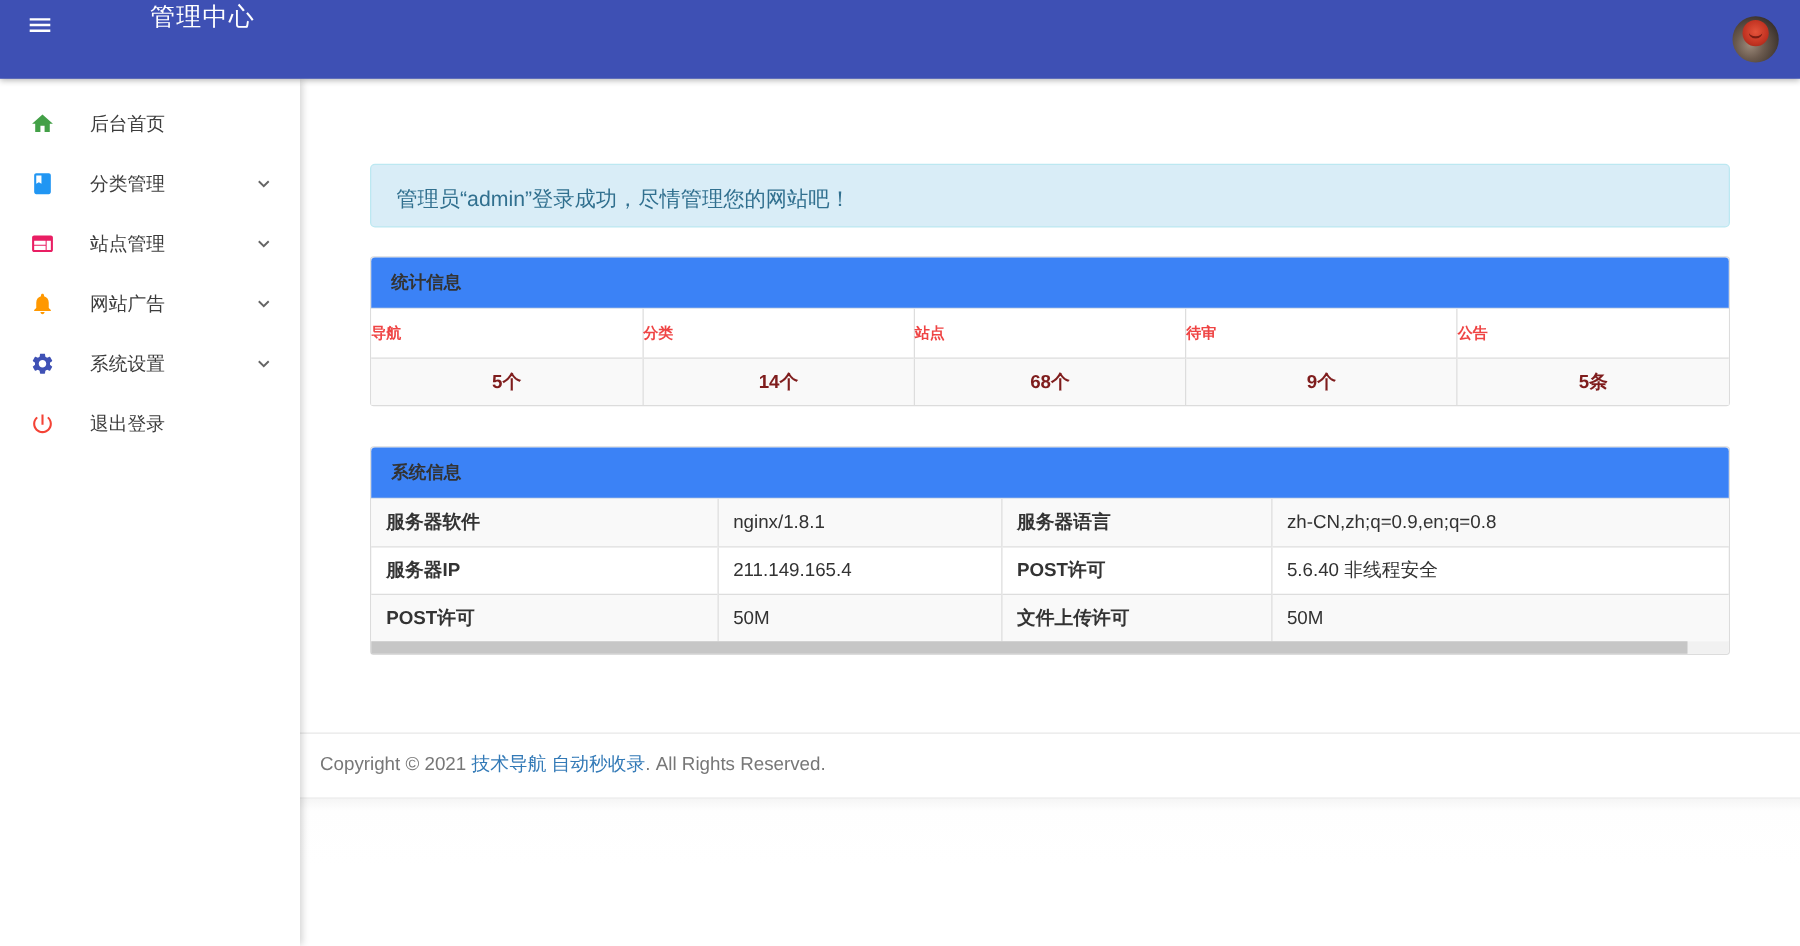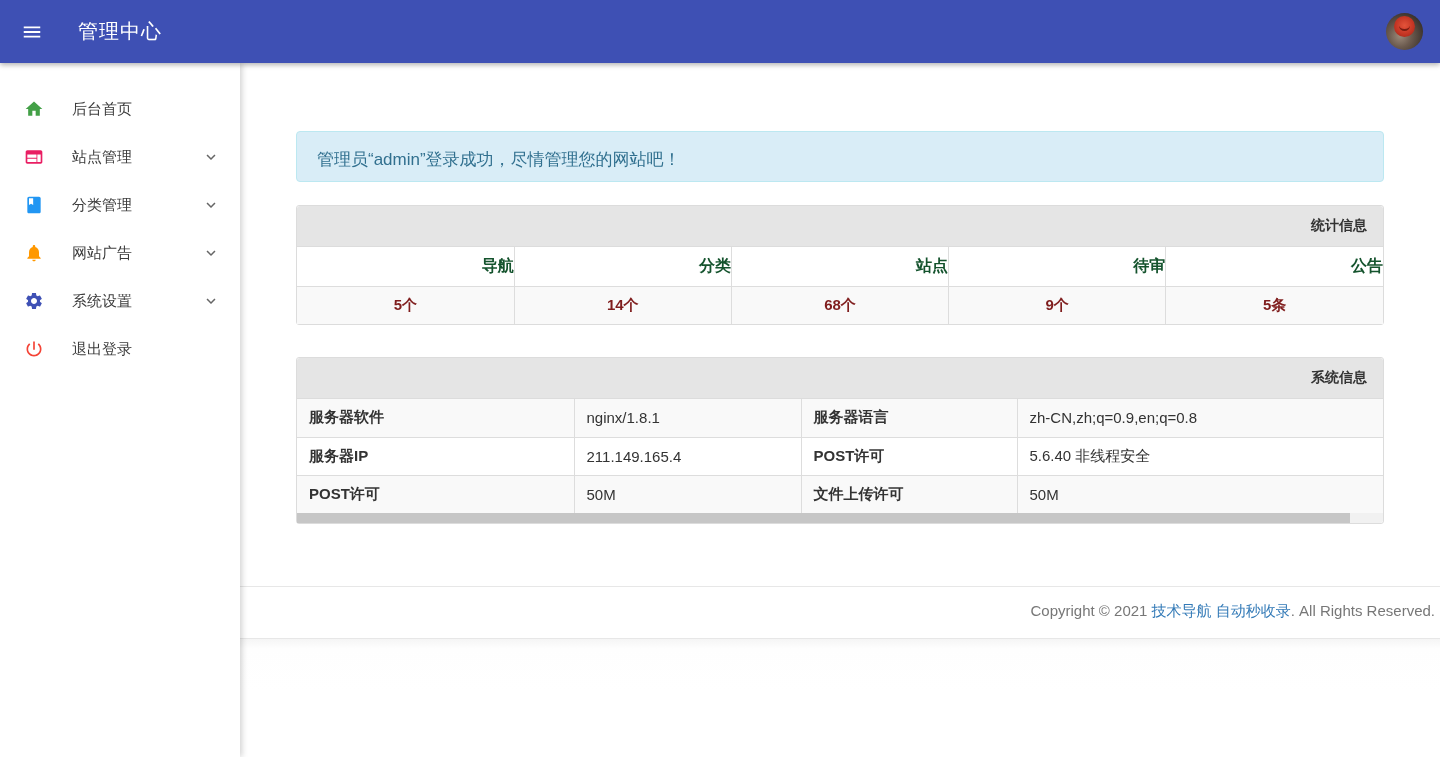--- a/index.html
+++ b/index.html
@@ -1,73 +1,73 @@
 <!DOCTYPE html>
 <html><head>
 <meta charset="utf-8">
 <style>
   * { margin:0; padding:0; box-sizing:border-box; }
   html,body { width:1440px; height:757px; overflow:hidden;
     font-family:"Liberation Sans","DejaVu Sans",sans-serif; background:#fff; }
 
   
   .header { position:absolute; top:0; left:0; width:1440px; height:63px;
-    background:#3e50b4; display:flex; align-items:center; z-index:30;
-    box-shadow:0 2px 5px rgba(0,0,0,.3); }
+    background:#3e50b4; display:flex; z-index:30;
+    box-shadow:0 2px 5px rgba(0,0,0,.3);gap:42px; }
   .hamburger { width:40px; height:40px; margin-left:12px; border:none; background:transparent;
     display:flex; align-items:center; justify-content:center; cursor:pointer; }
   .app-title { color:#fff; font-size:20px; font-weight:400; margin-left:26px; letter-spacing:1px; }
   .avatar { position:absolute; right:17px; top:13px; width:37px; height:37px; border-radius:50%;
     overflow:hidden; cursor:pointer; background:radial-gradient(circle at 38% 62%, #9c8a7a 0%, #6b5a4e 35%, #2e2824 85%); }
   .avatar .face { position:absolute; left:8px; top:3px; width:21px; height:21px; border-radius:50%;
     background:radial-gradient(circle at 50% 45%, #e4533a 0%, #c23322 60%, #8f2418 100%); }
   .avatar .face:after { content:""; position:absolute; left:5px; top:7px; width:11px; height:6px;
     border-bottom:2px solid #7a1d12; border-radius:0 0 10px 10px; }
 
   
   .sidebar { position:absolute; top:63px; left:0; width:240px; height:694px; background:#fff;
-    z-index:20; box-shadow:2px 0 6px rgba(0,0,0,.18); padding-top:22px;text-align:center; }
+    z-index:20; box-shadow:2px 0 6px rgba(0,0,0,.18); padding-top:12px;text-align:center; }
   .side-item { height:48px; display:flex; align-items:center; padding:0 20px 0 24px; cursor:pointer; }
   .side-item .ic { width:20px; height:20px; flex:0 0 20px; display:flex; align-items:center; }
   .side-item .lbl { margin-left:28px; font-size:15px; color:#3c3c3c; }
   .side-item .chev { margin-left:auto; width:18px; height:18px; }
 
   
   .main { position:absolute; top:63px; left:240px; width:1200px; height:694px; background:#fff; }
   .content { padding:68px 56px 0 56px; }
 
   .alert { background:#d9edf7; border:1px solid #bce8f1; border-radius:4px;
     color:#31708f; font-size:17px; padding:16px 20px; height:51px; }
 
   .card { border:1px solid #dcdcdc; border-radius:3px; background:#fff; }
   .card + .card { margin-top:32px; }
   .card-stats { margin-top:23px; }
-  .card-header { background:#e5e5e5; border-bottom:1px solid #dcdcdc; padding:11px 16px;
-    font-size:14px; font-weight:bold; color:#333; border-radius:3px 3px 0 0;text-align:right; }
+  .card-header { background:#3b82f6; border-bottom:1px solid #dcdcdc; padding:11px 16px;
+    font-size:14px; font-weight:bold; color:#333; border-radius:3px 3px 0 0; }
   table { width:100%; border-collapse:collapse; table-layout:fixed; }
 
   
-  .stats th { height:39px; font-size:16px; font-weight:bold; color:#14532d; text-align:right; background:#fff; }
+  .stats th { height:39px; font-size:12px; font-weight:bold; color:#ef4444; text-align:left; background:#fff; }
   .stats td { height:38px; font-size:15px; font-weight:bold; text-align:center; background:#f9f9f9;
     border-top:1px solid #ddd; }
   .stats th + th, .stats td + td { border-left:1px solid #ddd; }
   .stats a { color:#7f1d1d; text-decoration:none; cursor:pointer; }
 
   
   .sys col.c1 { width:277px; } .sys col.c2 { width:227px; } .sys col.c3 { width:216px; }
   .sys td { height:38px; font-size:15px; color:#333; padding:0 12px; vertical-align:middle; }
   .sys tr + tr td { border-top:1px solid #ddd; }
   .sys tr:nth-child(odd) td { background:#f9f9f9; }
   .sys td + td { border-left:1px solid #ddd; }
   .sys td.k { font-weight:bold; }
   .hscroll { height:10px; background:#f1f1f1; border-radius:0 0 3px 3px; position:relative; }
   .hscroll .thumb { position:absolute; left:0; top:0; height:10px; width:97%; background:#c6c6c6; cursor:pointer; }
 
   .footer { margin-top:62px; border-top:1px solid #e7e7e7; border-bottom:1px solid #e7e7e7;
-    text-align:right; padding:15px 5px 17px; font-size:15px; color:#777; background:#fff; }
+    text-align:left; padding:15px 16px 17px; font-size:15px; color:#777; background:#fff; }
   .footer a { color:#337ab7; text-decoration:none; cursor:pointer; }
   .below-footer { height:53px; background:linear-gradient(#f5f5f5 0%, #fefefe 18%, #fff 100%); }
 </style>
 </head>
 <body>
 
 <div class="header">
   <button class="hamburger">
     <svg width="22" height="22" viewBox="0 0 24 24">
         <path fill="#fff" d="M3 18h18v-2H3v2zm0-5h18v-2H3v2zm0-7v2h18V6H3z"></path>
@@ -87,38 +87,38 @@
           <path fill="#43a047" d="M10 20v-6h4v6h5v-8h3L12 3 2 12h3v8z"></path>
         </svg>
     </span>
     <span class="lbl">后台首页</span>
   </div>
 
 
   <div class="side-item">
     <span class="ic">
       <svg width="20" height="20" viewBox="0 0 24 24">
+          <path fill="#2196f3" d="M18 2H6c-1.1 0-2 .9-2 2v16c0 1.1.9 2 2 2h12c1.1 0 2-.9 2-2V4c0-1.1-.9-2-2-2zM6 4h5v8l-2.5-1.5L6 12V4z"></path>
+        </svg>
+    </span>
+    <span class="lbl">分类管理</span>
+    <span class="chev">
+      <svg width="18" height="18" viewBox="0 0 24 24">
+          <path fill="#666" d="M7.41 8.59 12 13.17l4.59-4.58L18 10l-6 6-6-6 1.41-1.41z"></path>
+        </svg>
+    </span>
+  </div>
+
+  <div class="side-item">
+    <span class="ic">
+      <svg width="20" height="20" viewBox="0 0 24 24">
           <path fill="#e91e63" d="M20 4H4c-1.1 0-1.99.9-1.99 2L2 18c0 1.1.9 2 2 2h16c1.1 0 2-.9 2-2V6c0-1.1-.9-2-2-2zm-5 14H4v-4h11v4zm0-5H4V9h11v4zm5 5h-4V9h4v9z"></path>
         </svg>
     </span>
     <span class="lbl">站点管理</span>
-    <span class="chev">
-      <svg width="18" height="18" viewBox="0 0 24 24">
-          <path fill="#666" d="M7.41 8.59 12 13.17l4.59-4.58L18 10l-6 6-6-6 1.41-1.41z"></path>
-        </svg>
-    </span>
-  </div>
-
-  <div class="side-item">
-    <span class="ic">
-      <svg width="20" height="20" viewBox="0 0 24 24">
-          <path fill="#2196f3" d="M18 2H6c-1.1 0-2 .9-2 2v16c0 1.1.9 2 2 2h12c1.1 0 2-.9 2-2V4c0-1.1-.9-2-2-2zM6 4h5v8l-2.5-1.5L6 12V4z"></path>
-        </svg>
-    </span>
-    <span class="lbl">分类管理</span>
     <span class="chev">
       <svg width="18" height="18" viewBox="0 0 24 24">
           <path fill="#666" d="M7.41 8.59 12 13.17l4.59-4.58L18 10l-6 6-6-6 1.41-1.41z"></path>
         </svg>
     </span>
   </div>
 
   <div class="side-item">
     <span class="ic">
       <svg width="20" height="20" viewBox="0 0 24 24">

